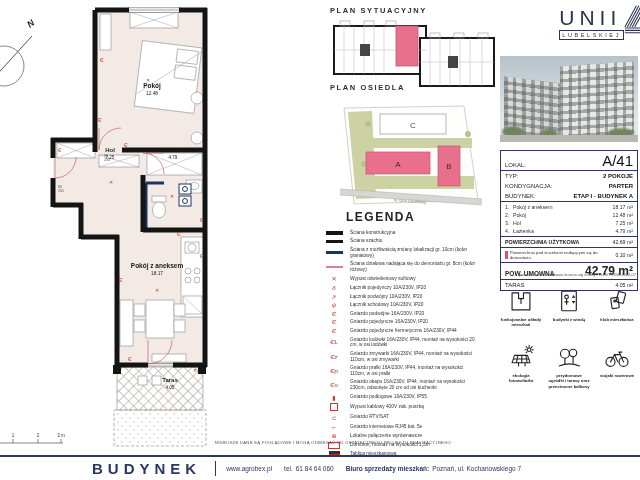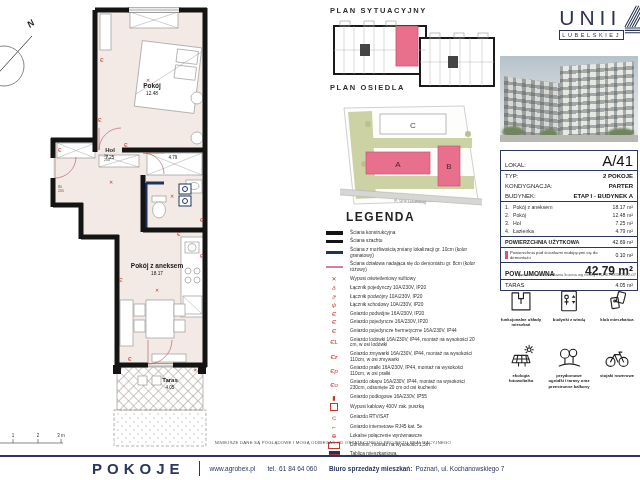--- a/index.html
+++ b/index.html
@@ -568,21 +568,21 @@
           <circle cx="24" cy="22" r="5.5"></circle>
         <path d="M8 22 l5 -9 h7 l4 9 M13 13 l4 9 M20 13 l-1.5 -3 h3.5"></path>
       </svg>
       <div class="aline">stojaki rowerowe</div>
       <div class="aline"></div>
     </div>
   </div>
 </div>
 
 <div id="footer">
-  <span class="agx">POKOJE</span>
+  <span class="agx">BUDYNEK</span>
   <span class="fdiv"></span>
   <span class="finfo">
     <span>www.agrobex.pl</span>
     <span class="pair">
       <span>tel.</span>
       <span>61 84 64 060</span>
     </span>
     <span class="pair">
       <span class="bold">Biuro sprzedaży mieszkań:</span>
       <span>Poznań, ul. Kochanowskiego 7</span>

